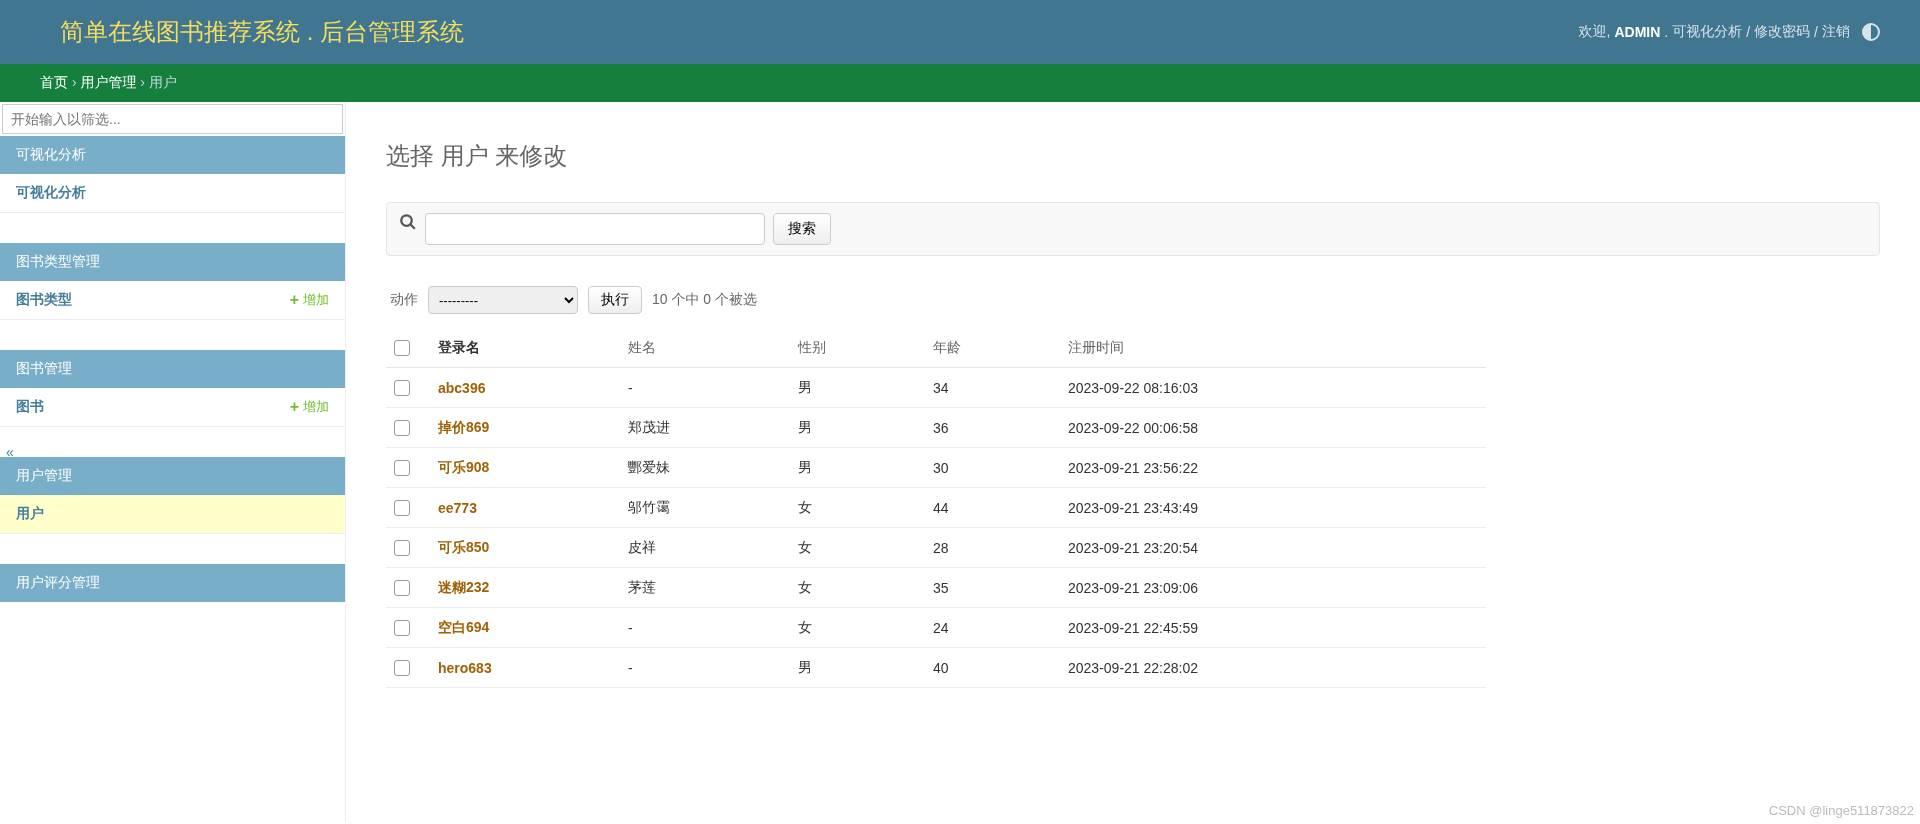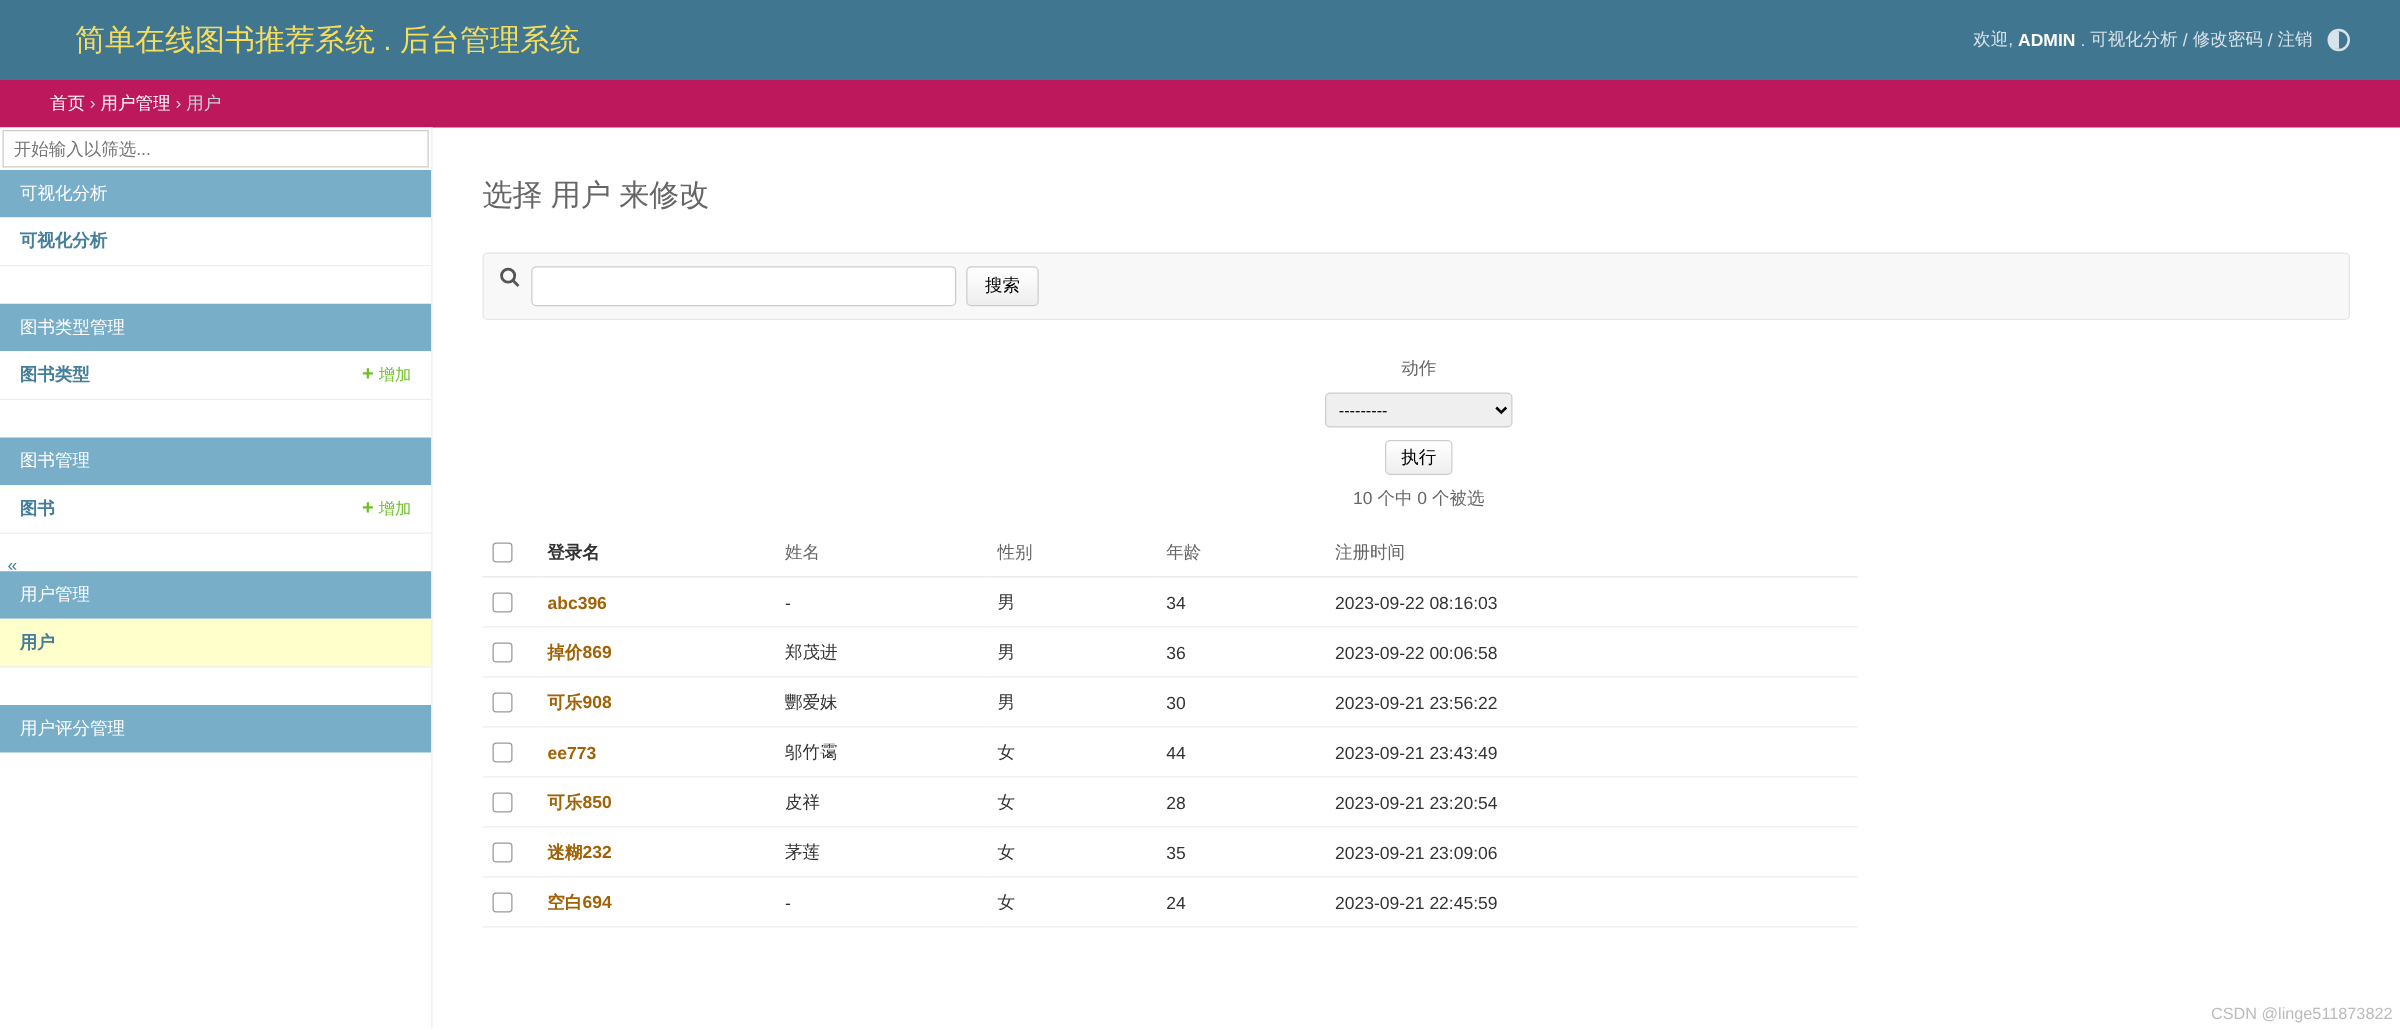--- a/index.html
+++ b/index.html
@@ -8,21 +8,21 @@
 
 
 .header { background: #417690; height: 64px; display: flex; align-items: center; justify-content: space-between; padding: 0 40px; }
 .branding { color: #f5dd5d; font-size: 24px; font-weight: 300; margin-left: 20px; }
 .usertools { color: #d6e3ea; font-size: 14px; display: flex; align-items: center; gap: 4px; }
 .usertools a { color: #d6e3ea; }
 .usertools strong { color: #fff; font-weight: bold; }
 .theme-toggle { width: 18px; height: 18px; border-radius: 50%; background: linear-gradient(90deg, #d6e3ea 50%, transparent 50%); border: 2px solid #d6e3ea; margin-left: 8px; display: inline-block; }
 
 
-.breadcrumbs { background: #be185d; color: #c4d4dc; padding: 10px 40px; font-size: 14px; }
+.breadcrumbs { background: #15803d; color: #c4d4dc; padding: 10px 40px; font-size: 14px; }
 .breadcrumbs a { color: #fff; }
 
 
 .container { display: flex; height: calc(100% - 64px - 40px); }
 .sidebar-wrap { width: 346px; flex: none; border-right: 1px solid #eee; height: 100%; overflow-y: auto; background: #fff; }
 .sidebar-wrap::-webkit-scrollbar { width: 17px; }
 .sidebar-wrap::-webkit-scrollbar-track { background: #f1f1f1; }
 .sidebar-wrap::-webkit-scrollbar-thumb { background: #c1c1c1; border-radius: 0; }
 .sidebar-wrap::-webkit-scrollbar-button { background: #f1f1f1; height: 17px; display: block; }
 .sidebar-wrap::-webkit-scrollbar-button:vertical:start { background: #f1f1f1 no-repeat center/8px; }
@@ -42,21 +42,21 @@
 
 
 .content { flex: 1; padding: 20px 40px; overflow-y: auto; }
 .content h1 { font-size: 24px; font-weight: 300; color: #666; margin: 18px 0 30px 0; }
 
 .toolbar { background: #f8f8f8; border: 1px solid #e5e5e5; padding: 10px 12px; display: flex; align-items: flex-start; gap: 8px; margin-bottom: 30px; border-radius: 4px; }
 .search-icon { font-size: 18px; color: #666; font-weight: bold; }
 .search-input { border: 1px solid #ccc; border-radius: 4px; padding: 6px 8px; width: 340px; height: 32px; font-size: 14px; }
 .search-btn { background: linear-gradient(#fff, #eee); border: 1px solid #ccc; border-radius: 4px; padding: 6px 14px; font-size: 14px; cursor: pointer; }
 
-.actions { display: flex; align-items: center; gap: 10px; margin-bottom: 14px; padding-left: 4px; flex-direction: column; }
+.actions { display: flex; align-items: center; gap: 10px; margin-bottom: 14px; padding-left: 4px; }
 .actions label { color: #666; font-size: 14px; }
 .actions select { border: 1px solid #ccc; border-radius: 4px; padding: 4px 6px; font-size: 13px; width: 150px; height: 28px; }
 .actions button { background: linear-gradient(#fff, #eee); border: 1px solid #ccc; border-radius: 4px; padding: 4px 12px; font-size: 14px; cursor: pointer; }
 .action-counter { color: #666; font-size: 14px; }
 
 table.results { width: 1100px; border-collapse: collapse; font-size: 14px; }
 table.results th { text-align: left; padding: 10px 8px; border-bottom: 1px solid #e5e5e5; color: #666; font-weight: 400; background: #fff; }
 table.results th.sortable { font-weight: bold; color: #333; }
 table.results td { padding: 10px 8px; border-bottom: 1px solid #eee; color: #333; }
 table.results td a { color: #a16207; font-weight: bold; }
@@ -213,18 +213,26 @@
             <td>2023-09-21 23:09:06</td>
           </tr>
           <tr>
             <td class="col-cb"><input type="checkbox" style=""></td>
             <td><a>空白694</a></td>
             <td>-</td>
             <td>女</td>
             <td>24</td>
             <td>2023-09-21 22:45:59</td>
           </tr>
+          <tr>
+            <td class="col-cb"><input type="checkbox" style=""></td>
+            <td><a>hero683</a></td>
+            <td>-</td>
+            <td>男</td>
+            <td>40</td>
+            <td>2023-09-21 22:28:02</td>
+          </tr>
         </tbody>
     </table>
   </div>
 </div>
 
 <div class="watermark">CSDN @linge511873822</div>
 
 </body></html>

